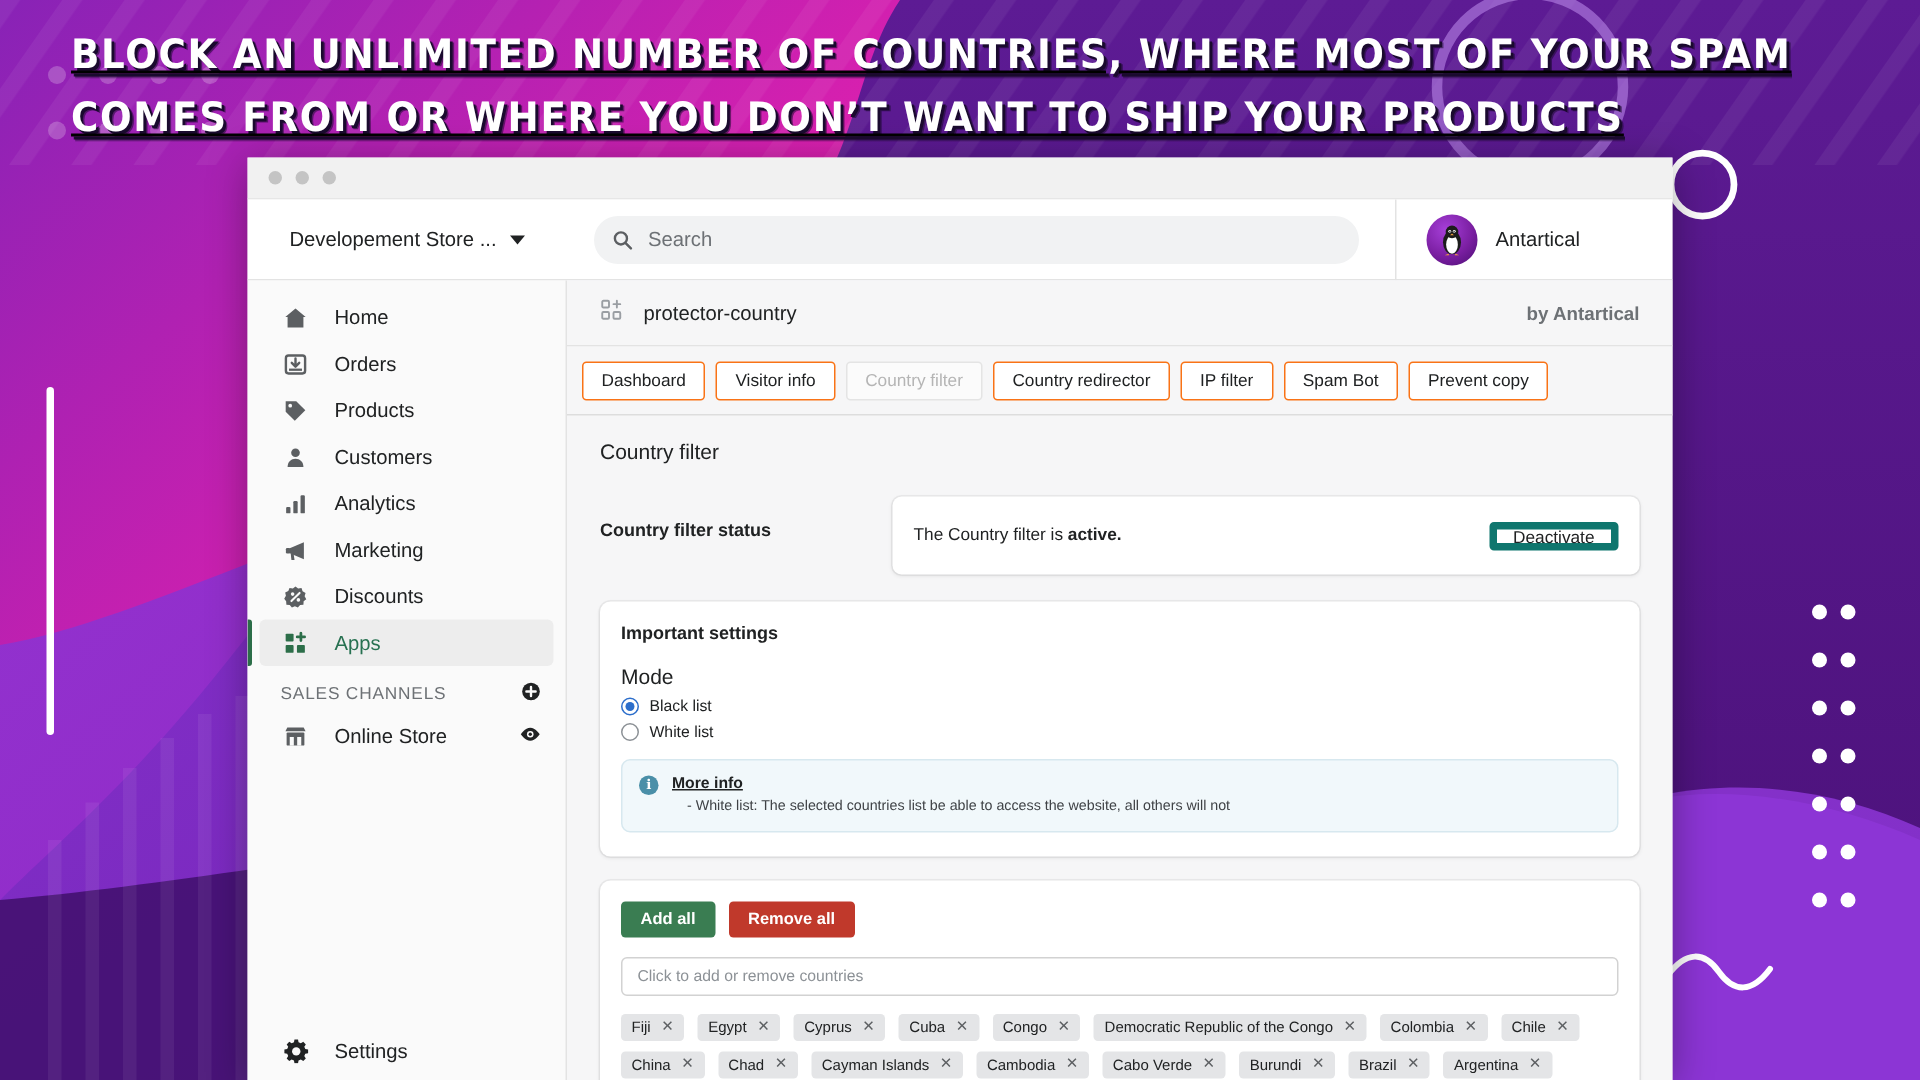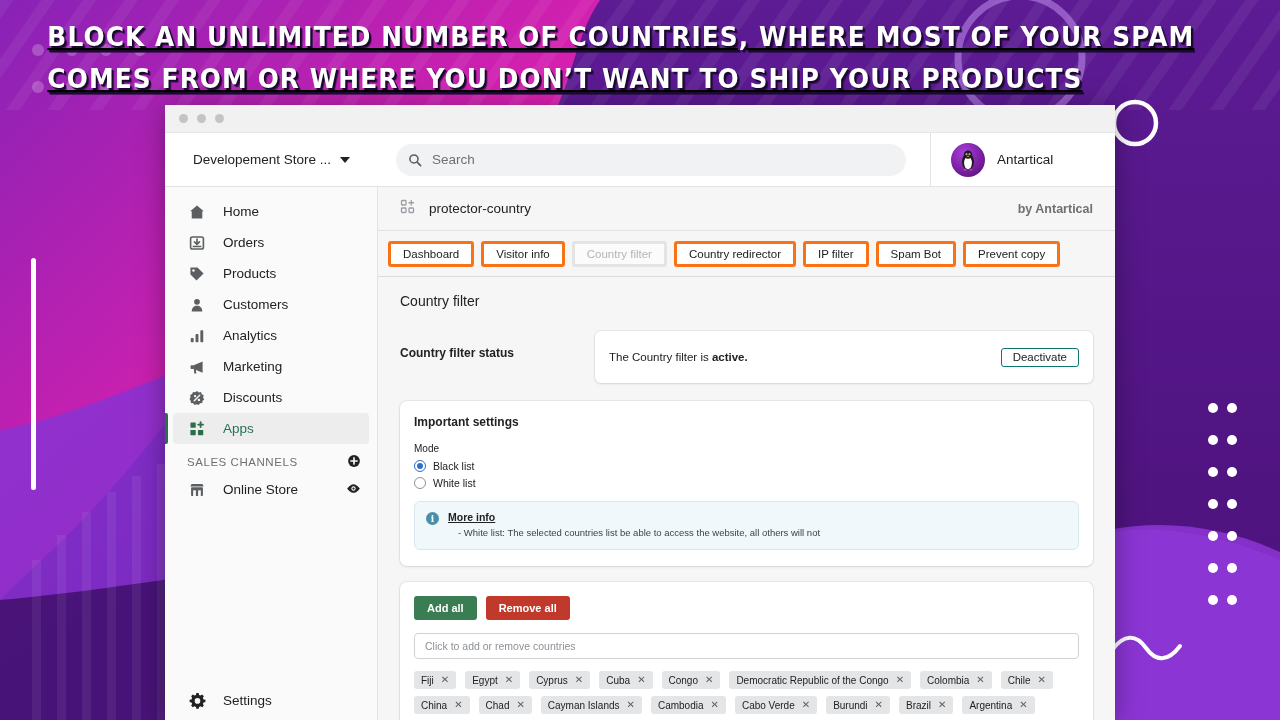--- a/index.html
+++ b/index.html
@@ -111,51 +111,51 @@
     padding: 0 22px; border-bottom: 1px solid #e3e3e3;
   }
   .app-title { font-size: 13.5px; color: #202223; margin-left: 14px; }
   .app-by { margin-left: auto; font-size: 12.5px; color: #6d7175; font-weight: bold; }
 
   .tabs {
     height: 46px; background: #f6f6f7; display: flex; align-items: center;
     gap: 7px; padding: 0 10px 0 10px; border-bottom: 1px solid #ddd;
   }
   .tab {
-    height: 26px; padding: 0 12px; background: #fff; border: 3px solid #f97316;
+    height: 26px; padding: 0 12px; background: #fff; border: 1px solid #f97316;
     border-radius: 3px; font-size: 11.5px; color: #202223;
     display: flex; align-items: center; cursor: pointer;
   }
   .tab.disabled { color: #b5b5b5; background: #fbfbfb; border-color: #e4e4e4; cursor: default; }
 
   .content { flex: 1; overflow: hidden; padding: 16px 22px 0 22px; }
   .sec-title { font-size: 14px; color: #202223; font-weight: 400; margin-bottom: 22px; }
 
   .status-row { display: flex; align-items: flex-start; margin-bottom: 18px; }
   .status-lbl { width: 195px; font-size: 12px; color: #202223; font-weight: bold; padding-top: 15px; }
   .status-card {
     flex: 1; background: #fff; border-radius: 6px; height: 52px;
     box-shadow: 0 0 0 1px rgba(0,0,0,.05), 0 1px 3px rgba(0,0,0,.09);
     display: flex; align-items: center; padding: 0 14px;
   }
   .status-txt { font-size: 11.5px; color: #202223; }
   .status-txt b { font-weight: bold; }
   .btn-deactivate {
     margin-left: auto; height: 19px; padding: 0 11px; background: #fff;
-    border: 1px solid #0f766e; border-radius: 3px; font-size: 11.5px; color: #202223;
+    border: 5px solid #0f766e; border-radius: 3px; font-size: 11.5px; color: #202223;
     cursor: pointer; font-family: inherit;
   }
 
   .card {
     background: #fff; border-radius: 7px; padding: 14px 14px 16px 14px;
     box-shadow: 0 0 0 1px rgba(0,0,0,.05), 0 1px 3px rgba(0,0,0,.09);
     margin-bottom: 16px;
   }
   .card-title { font-size: 12px; font-weight: bold; color: #202223; margin-bottom: 14px; }
-  .fld-lbl { font-size: 10px; color: #202223; margin-bottom: 6px; }
+  .fld-lbl { font-size: 14px; color: #202223; margin-bottom: 6px; }
   .radio-row { display: flex; align-items: center; gap: 7px; margin-bottom: 5px; cursor: pointer; }
   .radio {
     width: 12px; height: 12px; border-radius: 50%; border: 1.4px solid #8c9196;
     background: #fff; flex: none; position: relative;
   }
   .radio.on { border-color: #2c6ecb; }
   .radio.on::after {
     content: ""; position: absolute; inset: 2px; border-radius: 50%; background: #2c6ecb;
   }
   .radio-lbl { font-size: 10.5px; color: #202223; }

